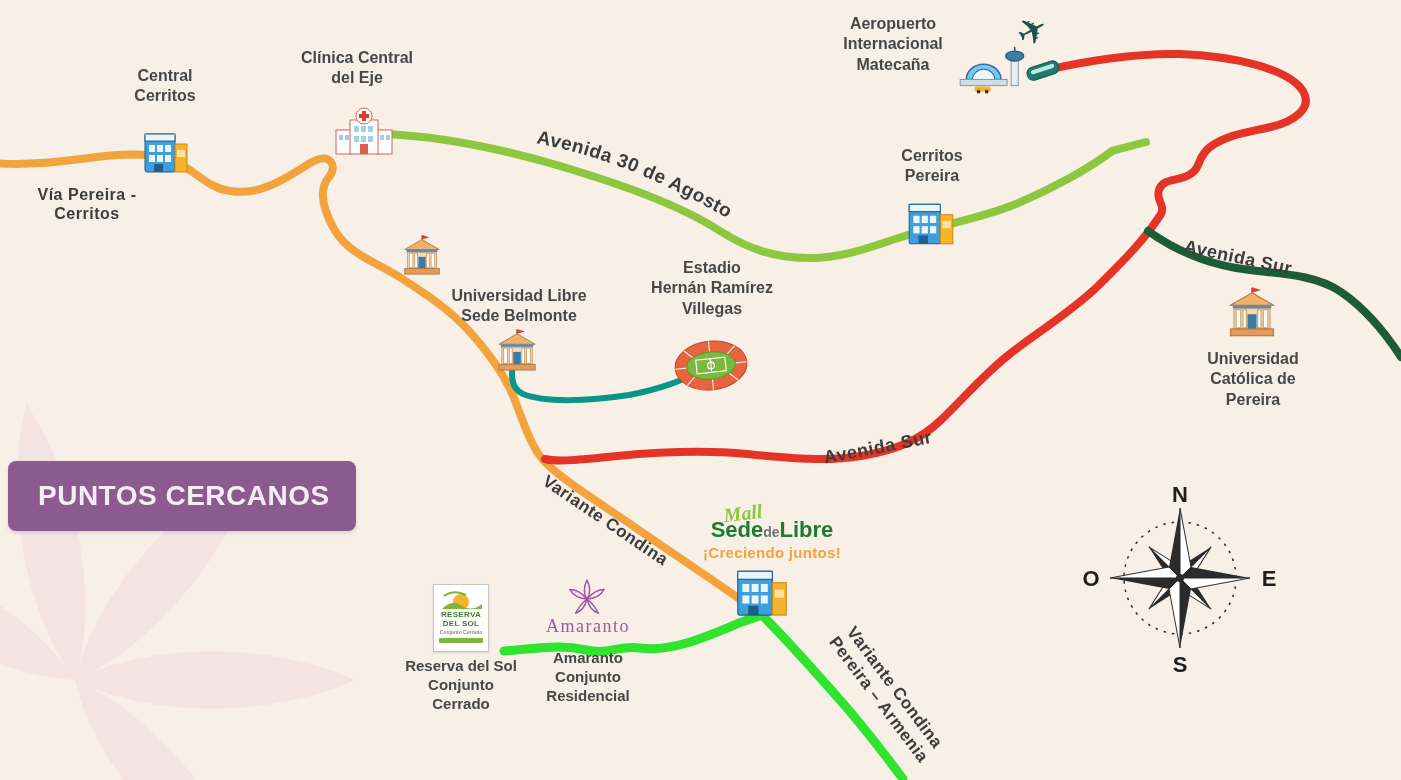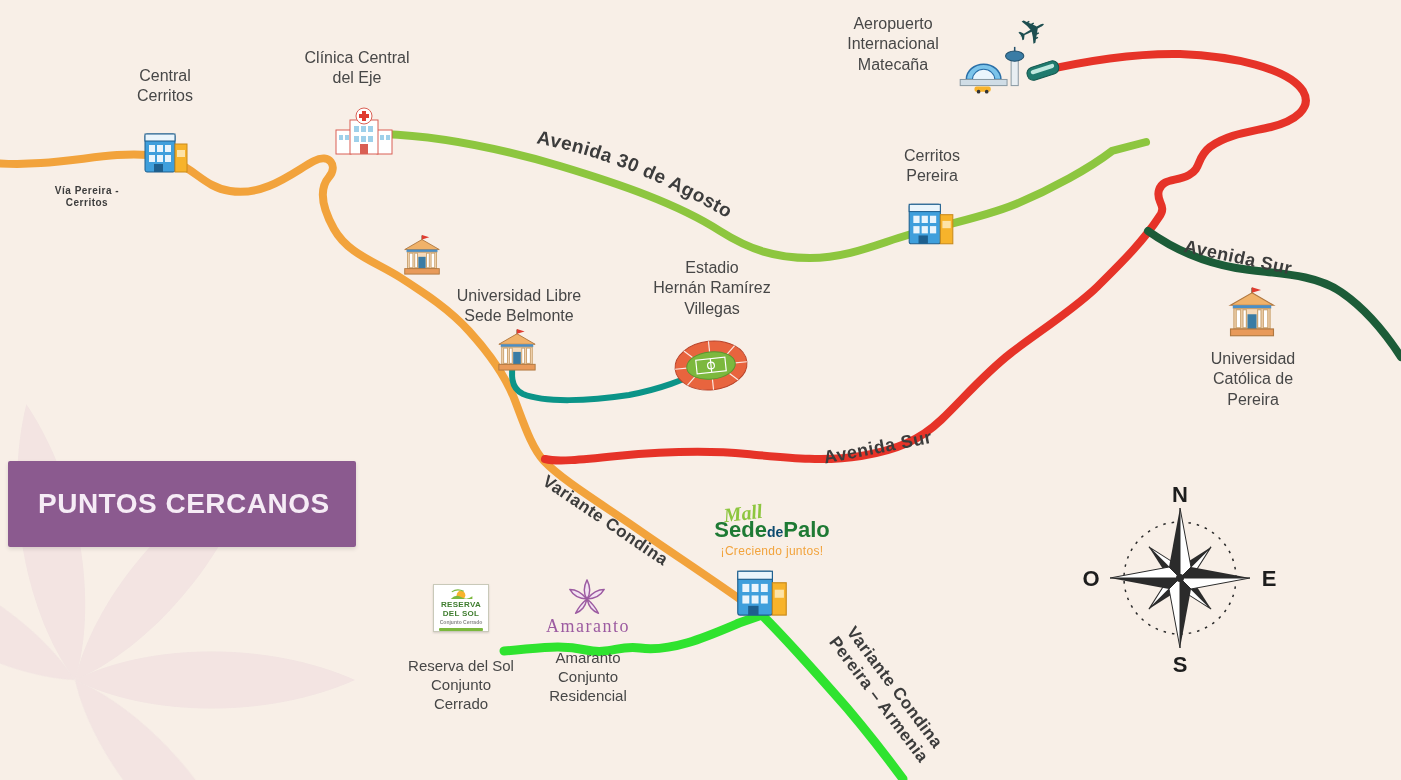--- a/index.html
+++ b/index.html
@@ -3,34 +3,34 @@
 <meta charset="utf-8">
 <style>
   * { margin:0; padding:0; box-sizing:border-box; }
   html,body { width:1401px; height:780px; overflow:hidden; }
   body { font-family:"Liberation Sans", sans-serif; }
   .map { position:relative; width:1401px; height:780px; background:#f8efe7; overflow:hidden; }
   .layer { position:absolute; left:0; top:0; }
   svg text { font-family:"Liberation Sans", sans-serif; }
   .icon { position:absolute; }
   .lbl { position:absolute; transform:translateX(-50%); white-space:pre-line; text-align:center;
-         font-size:16px; font-weight:400; color:#474747; line-height:1.28; }
+         font-size:16px; font-weight:700; color:#474747; line-height:1.28; }
   .roadlbl { position:absolute; white-space:pre-line; text-align:center;
              font-size:18px; font-weight:700; color:#3c3c3c; letter-spacing:0.5px; line-height:1.2; }
-  .badge { position:absolute; left:8px; top:461px; width:348px; height:86px; background:#8b5a8f;
-           border-radius:2px; color:#f6ecf6; display:flex; flex-direction:column; justify-content:center;
+  .badge { position:absolute; left:8px; top:461px; width:348px; height:70px; background:#8b5a8f;
+           border-radius:8px; color:#f6ecf6; display:flex; flex-direction:column; justify-content:center;
            padding-left:30px; box-shadow:0 2px 4px rgba(0,0,0,0.12); }
   .badge .b1, .badge .b2 { font-size:28px; font-weight:800; letter-spacing:0.5px; line-height:1.22; }
   .palo-logo { position:absolute; left:772px; top:502px; transform:translateX(-50%); text-align:center; width:160px; }
   .palo-mall { font-family:"Liberation Serif", serif; font-style:italic; font-weight:700; font-size:20px;
                color:#8dc63f; transform:rotate(-7deg); margin-left:-58px; margin-bottom:-6px; }
   .palo-line { font-weight:800; font-size:22px; color:#1e7a34; line-height:1; }
-  .palo-de { font-size:14px; color:#0c4a6e; font-weight:700; }
-  .palo-tag { font-weight:400; font-size:12px; color:#f2a33c; margin-top:3px; letter-spacing:0.3px; }
-  .reserva-card { position:absolute; left:433px; top:584px; width:56px; height:48px; background:#ffffff;
+  .palo-de { font-size:14px; color:#737373; font-weight:700; }
+  .palo-tag { font-weight:700; font-size:15px; color:#f2a33c; margin-top:3px; letter-spacing:0.3px; }
+  .reserva-card { position:absolute; left:433px; top:584px; width:56px; height:68px; background:#ffffff;
                   border:1px solid #c9c9b9; display:flex; flex-direction:column; align-items:center;
                   padding-top:2px; box-shadow:0 1px 2px rgba(0,0,0,0.15); }
   .reserva-name { font-size:8px; font-weight:800; color:#3f7d2f; text-align:center; white-space:pre-line;
                   line-height:1.15; letter-spacing:0.3px; margin-top:1px; }
   .reserva-sub { font-size:5px; font-weight:600; color:#8a8a8a; margin-top:1px; }
   .reserva-strip { width:80%; height:5px; background:#7cb83e; margin-top:3px; border-radius:1px; }
   .amaranto-name { position:absolute; left:588px; top:616px; transform:translateX(-50%);
                    font-family:"Liberation Serif", serif; font-size:18px; color:#9c5ba1; letter-spacing:1.5px; }
 </style>
 </head>
@@ -233,35 +233,35 @@
   <div class="lbl" style="left:1253px;top:349px">Universidad
 Católica de
 Pereira</div>
   <div class="lbl" style="left:461px;top:656px;font-size:15px">Reserva del Sol
 Conjunto
 Cerrado</div>
   <div class="lbl" style="left:588px;top:648px;font-size:15px">Amaranto
 Conjunto
 Residencial</div>
 
-  <div class="roadlbl" style="left:87px;top:185px;transform:translateX(-50%);font-weight:600;font-size:10px">Vía Pereira -
+  <div class="roadlbl" style="left:87px;top:185px;transform:translateX(-50%);font-weight:600;font-size:16px">Vía Pereira -
 Cerritos</div>
   <div class="roadlbl" style="left:878px;top:448px;transform:translate(-50%,-50%) rotate(-11deg)">Avenida Sur</div>
   <div class="roadlbl" style="left:1238px;top:258px;transform:translate(-50%,-50%) rotate(12deg)">Avenida Sur</div>
   <div class="roadlbl" style="left:605px;top:521px;transform:translate(-50%,-50%) rotate(34deg);font-size:17px">Variante Condina</div>
   <div class="roadlbl" style="left:886px;top:694px;transform:translate(-50%,-50%) rotate(53deg);font-size:17px">Variante Condina
 Pereira – Armenia</div>
 
   <div class="badge">
     <div class="b1">PUNTOS CERCANOS</div>
   </div>
 
   <div class="palo-logo">
     <div class="palo-mall">Mall</div>
-    <div class="palo-line"><span>Sede</span><span class="palo-de">de</span><span>Palo</span></div>
+    <div class="palo-line"><span>Sede</span><span class="palo-de">de</span><span>Libre</span></div>
     <div class="palo-tag">¡Creciendo juntos!</div>
   </div>
 
   <div class="reserva-card">
     <svg width="42" height="22" viewBox="0 0 42 22">
       <circle cx="21" cy="15" r="8" fill="#f7b32b"></circle>
       <path d="M4,9 Q14,2 26,8" stroke="#7cb83e" fill="none" stroke-width="2"></path>
       <path d="M2,22 Q12,12 22,19 Q32,25 42,17 L42,22 Z" fill="#7cb83e"></path>
     </svg>
     <div class="reserva-name">RESERVA

